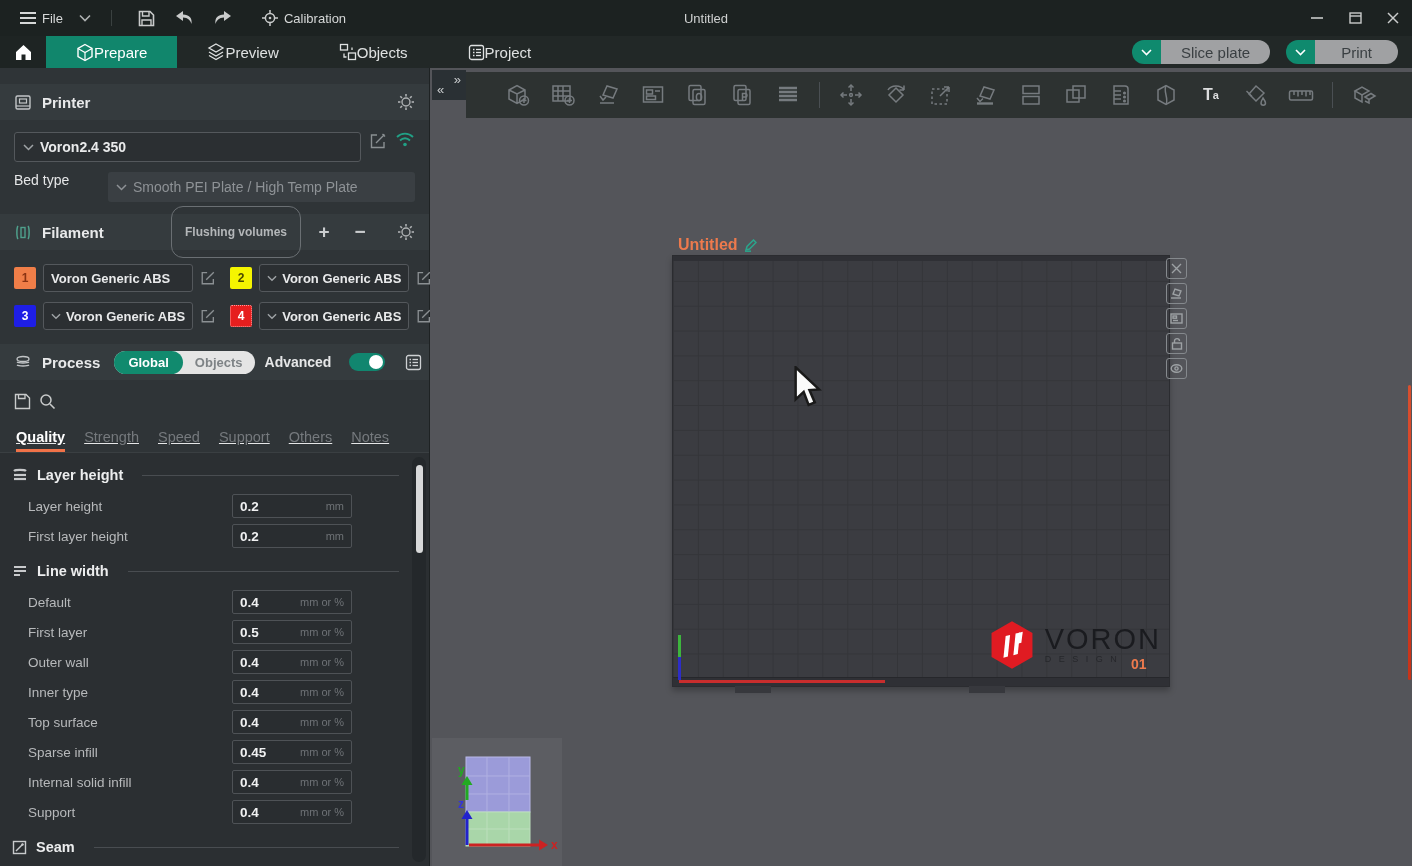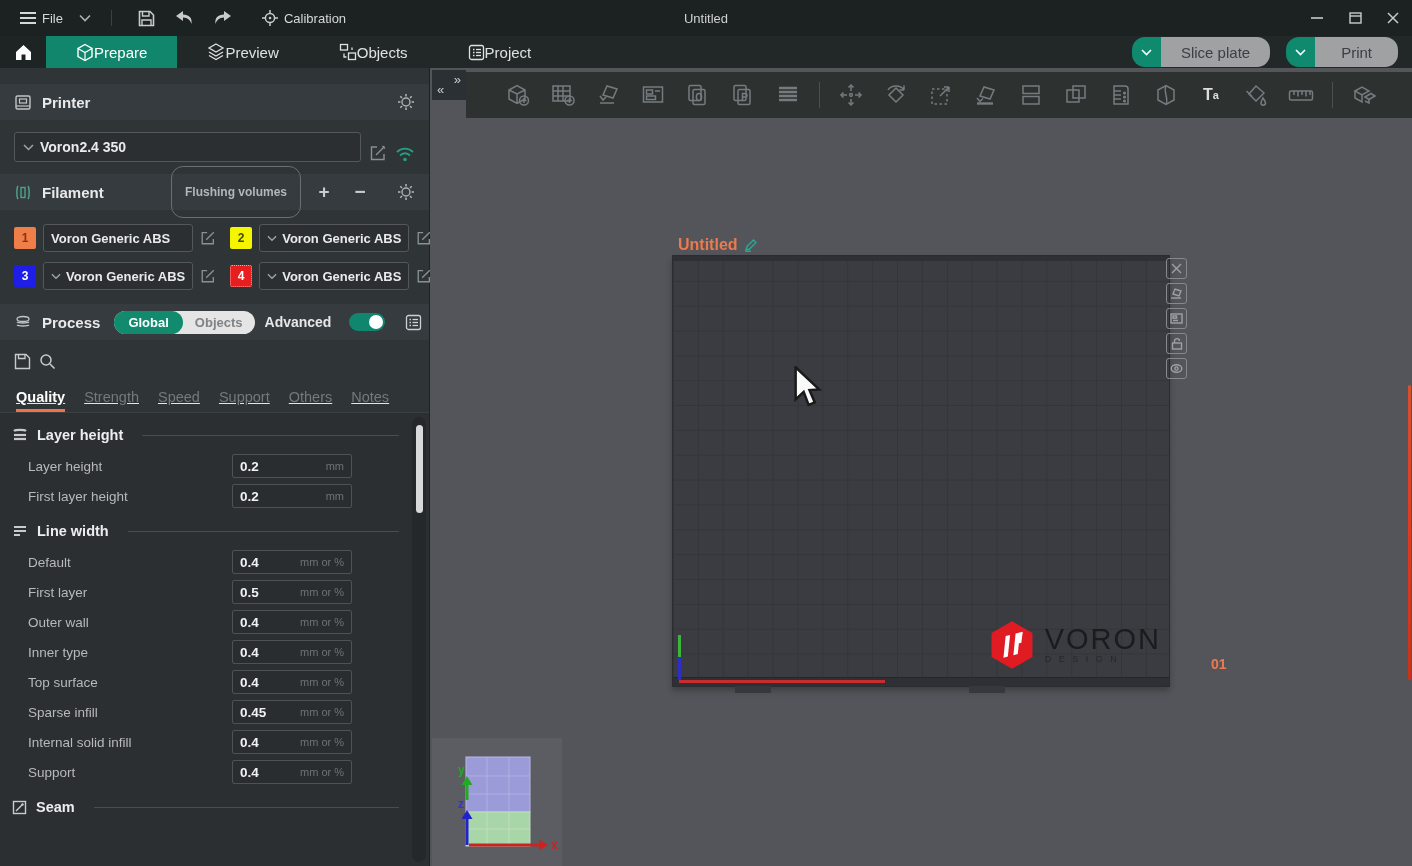--- a/index.html
+++ b/index.html
@@ -18,35 +18,35 @@
   .tb-title { position:absolute; left:0; right:0; text-align:center; color:#CFD1D1; pointer-events:none; }
   .win-ctrls { margin-left:auto; display:flex; align-items:center; }
   .win-btn { width:38px; height:36px; display:flex; align-items:center; justify-content:center; color:#C9CBCB; }
 
   
   .navbar { height:32px; background:#222827; display:flex; align-items:stretch; flex:none; }
   .nav-home { width:46px; display:flex; align-items:center; justify-content:center; background:#1E2423; }
   .nav-tab { display:flex; align-items:center; padding:0 30px; font-size:15px; color:#DFE1E1; }
   .nav-tab.active { background:#11866C; color:#FFFFFF; }
   .nav-right { margin-left:auto; display:flex; align-items:center; gap:16px; padding-right:14px; }
-  .split-btn { display:flex; height:30px; border-radius:13px; overflow:hidden; }
+  .split-btn { display:flex; height:24px; border-radius:13px; overflow:hidden; }
   .split-chev { width:29px; background:#0F8A6E; display:flex; align-items:center; justify-content:center; }
   .split-label { background:#A0A1A3; color:#3A3F42; font-size:15px; display:flex; align-items:center; padding:0 20px; }
 
   
   .main { flex:1; display:flex; min-height:0; }
 
   
   .sidebar { width:430px; flex:none; background:#2F3437; display:flex; flex-direction:column; border-right:1px solid #1E2223; }
   .sb-spacer { height:16px; }
   .sec-header { height:36px; flex:none; background:#353B3E; display:flex; align-items:center; gap:10px; padding:0 14px; font-size:15px; font-weight:bold; color:#E8E9EA; }
   .sec-body { padding:12px 14px; }
   .dd { height:30px; border:1px solid #54585C; background:#2B2F32; border-radius:3px; display:flex; align-items:center; gap:6px; padding:0 8px; font-size:14px; font-weight:bold; color:#E9EAEB; }
   .dd .chev { color:#9FA3A6; }
-  .row { display:flex; align-items:flex-end; gap:8px; }
+  .row { display:flex; align-items:flex-start; gap:8px; }
   .bed-row { margin-top:10px; }
   .bed-label { width:86px; font-size:14px; color:#E6E7E8; flex:none; }
   .dd.filled { flex:1; background:#3A3F43; border:none; font-weight:normal; color:#8E9296; }
   .icon-btn { flex:none; display:flex; align-items:center; justify-content:center; }
 
   .pill { border:1px solid #6A6F73; border-radius:12px; padding:18px 13px; font-size:12px; color:#B4B7B9; margin-left:auto; }
   .hdr-pm { font-size:19px; color:#C9CCCE; width:26px; text-align:center; }
   .fil-grid { display:grid; grid-template-columns:1fr 1fr; gap:10px 14px; padding:14px; }
   .fil-slot { display:flex; align-items:center; gap:7px; }
   .swatch { width:22px; height:22px; border-radius:2px; display:flex; align-items:center; justify-content:center; font-size:12px; font-weight:bold; flex:none; }
@@ -101,21 +101,21 @@
   .axis-y { position:absolute; left:5px; bottom:29px; width:3px; height:22px; background:#3DB53D; }
   .axis-z { position:absolute; left:5px; bottom:6px; width:3px; height:23px; background:#2D2DC8; }
   .axis-x { position:absolute; left:6px; bottom:3px; width:206px; height:3px; background:#C82D2D; }
   .plate-logo { position:absolute; right:8px; bottom:16px; display:flex; align-items:center; gap:10px; }
   .logo-txt .l1 { font-size:29px; font-weight:normal; letter-spacing:2px; color:#1A1B1F; line-height:0.9; }
   .logo-txt .l2 { font-size:9px; letter-spacing:7.5px; color:#26272B; margin-top:2px; }
 
   .plate-tools { position:absolute; left:736px; top:190px; display:flex; flex-direction:column; gap:4px; }
   .ptool { width:21px; height:21px; border:1px solid #85898D; border-radius:3px; display:flex; align-items:center; justify-content:center; }
   .ptool svg { stroke:#9DA1A4; fill:none; stroke-width:1.4; }
-  .plate-number { position:absolute; left:781px; top:588px; color:#ED7A4D; font-weight:bold; font-size:14px; }
+  .plate-number { position:absolute; left:701px; top:588px; color:#ED7A4D; font-weight:bold; font-size:14px; }
 
   .minimap { position:absolute; left:2px; top:670px; width:130px; height:128px; background:#5C5D62; }
   .red-edge { position:absolute; right:1px; top:317px; width:3px; height:295px; background:linear-gradient(#D8502F,#E03A20,#C83318); border-radius:2px; }
   .cursor { position:absolute; left:362px; top:298px; }
 </style>
 </head>
 <body>
 
 <div id="app">
 
@@ -318,20 +318,31 @@
               </svg>
           </span>
           <span class="icon-btn">
             <svg width="20" height="15" viewBox="0 0 20 15">
                 <path d="M2 5 C6.5 0.5 13.5 0.5 18 5" fill="none" stroke="#21A085" stroke-width="1.8"></path>
                 <path d="M5 8.5 C8 5.5 12 5.5 15 8.5" fill="none" stroke="#21A085" stroke-width="1.8"></path>
                 <circle cx="10" cy="12.5" r="1.8" fill="#21A085"></circle>
               </svg>
           </span>
         </div>
+        <div class="row bed-row">
+          <span class="bed-label">Bed type</span>
+          <div class="dd filled">
+            <span class="chev">
+                <svg width="11" height="7" viewBox="0 0 11 7">
+                  <polyline points="1,1 5.5,5.5 10,1" fill="none" stroke="#8E9296" stroke-width="1.5"></polyline>
+                </svg>
+              </span>
+            <span>Smooth PEI Plate / High Temp Plate</span>
+          </div>
+        </div>
       </div>
 
       <div class="sec-header">
         <span>
           <svg width="18" height="17" viewBox="0 0 18 17">
               <path d="M4 2 C2.5 4 2.5 13 4 15" fill="none" stroke="#4FA08C" stroke-width="1.5"></path>
               <path d="M14 2 C15.5 4 15.5 13 14 15" fill="none" stroke="#4FA08C" stroke-width="1.5"></path>
               <rect x="7" y="3.5" width="4" height="10" fill="none" stroke="#4FA08C" stroke-width="1.4"></rect>
             </svg>
         </span>

